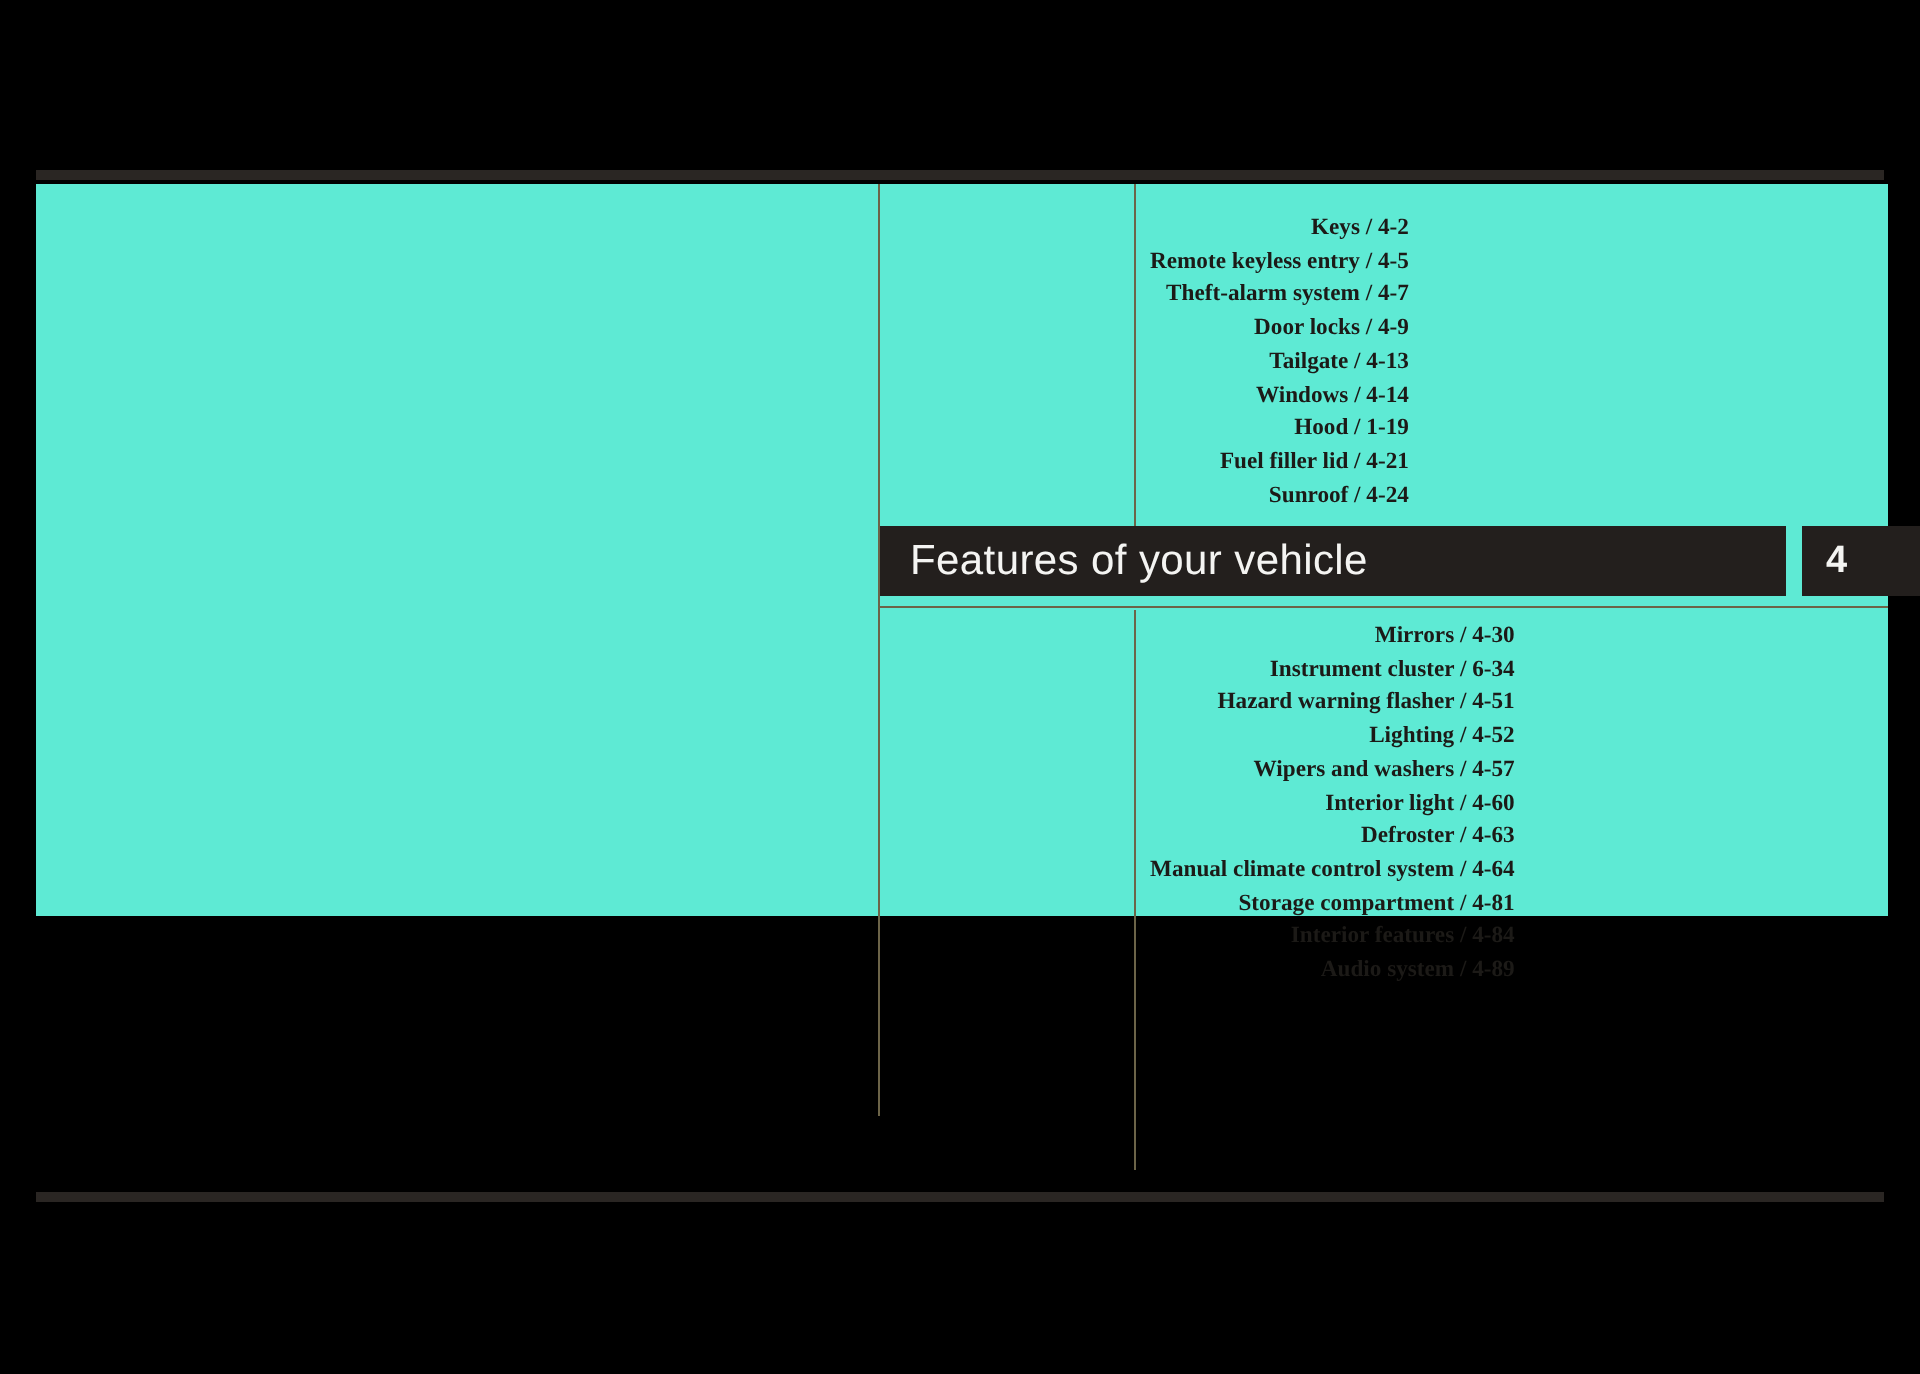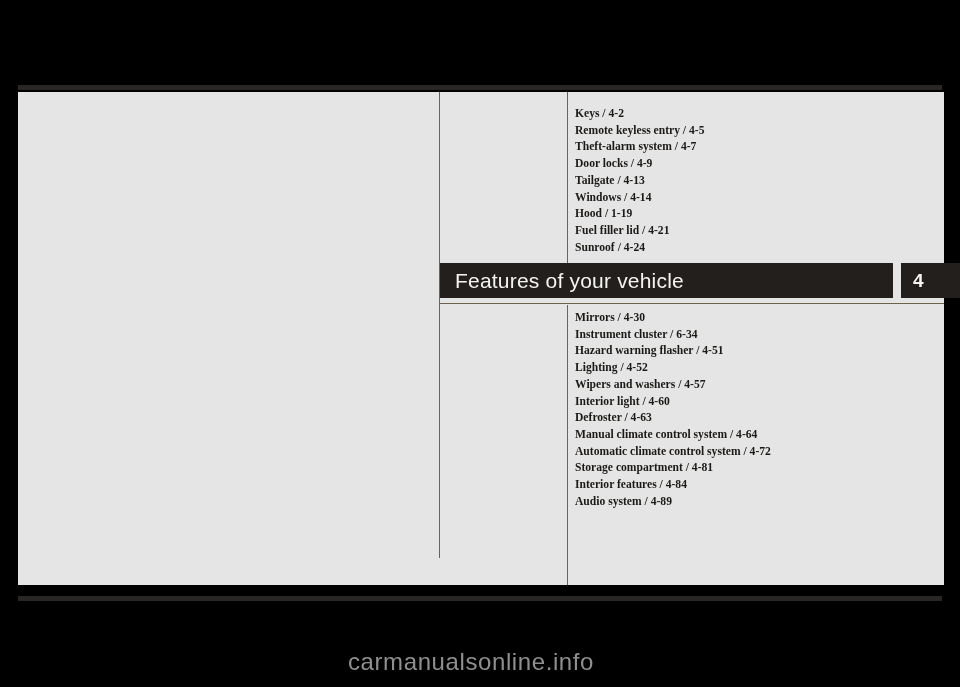--- a/index.html
+++ b/index.html
@@ -34,22 +34,23 @@
   }
   .page-rule.top    { top: 85px; }
   .page-rule.bottom { top: 596px; }
 
   
   #sheet {
     position: absolute;
     left: 18px;
     top: 92px;
     width: 926px;
-    height: 493px;
-    background: #e5e5e5;
+    height: 366px;
+    background: #5eead4;
+    text-align: right;
   }
 
   
   .v-rule {
     position: absolute;
     width: 1px;
     background: #6c6448;
   }
   .v-rule.outer {          
     left: 421px;
@@ -184,33 +185,31 @@
 
     <ul class="toc-list lower">
       <li>Mirrors / 4-30</li>
       <li>Instrument cluster / 6-34</li>
       <li>Hazard warning flasher / 4-51</li>
       <li>Lighting / 4-52</li>
       <li>Wipers and washers / 4-57</li>
       <li>Interior light / 4-60</li>
       <li>Defroster / 4-63</li>
       <li>Manual climate control system / 4-64</li>
-      <li>Automatic climate control system / 4-72</li>
       <li>Storage compartment / 4-81</li>
       <li>Interior features / 4-84</li>
       <li>Audio system / 4-89</li>
     </ul>
 
   </div>
 
   <div id="banner">
     <span id="banner-title">Features of your vehicle</span>
   </div>
 
   <div id="chapter-box">
     <span id="chapter-number">4</span>
   </div>
 
   <div class="page-rule bottom"></div>
 
-  <div id="watermark">carmanualsonline.info</div>
 
 </div>
 
 </body></html>

